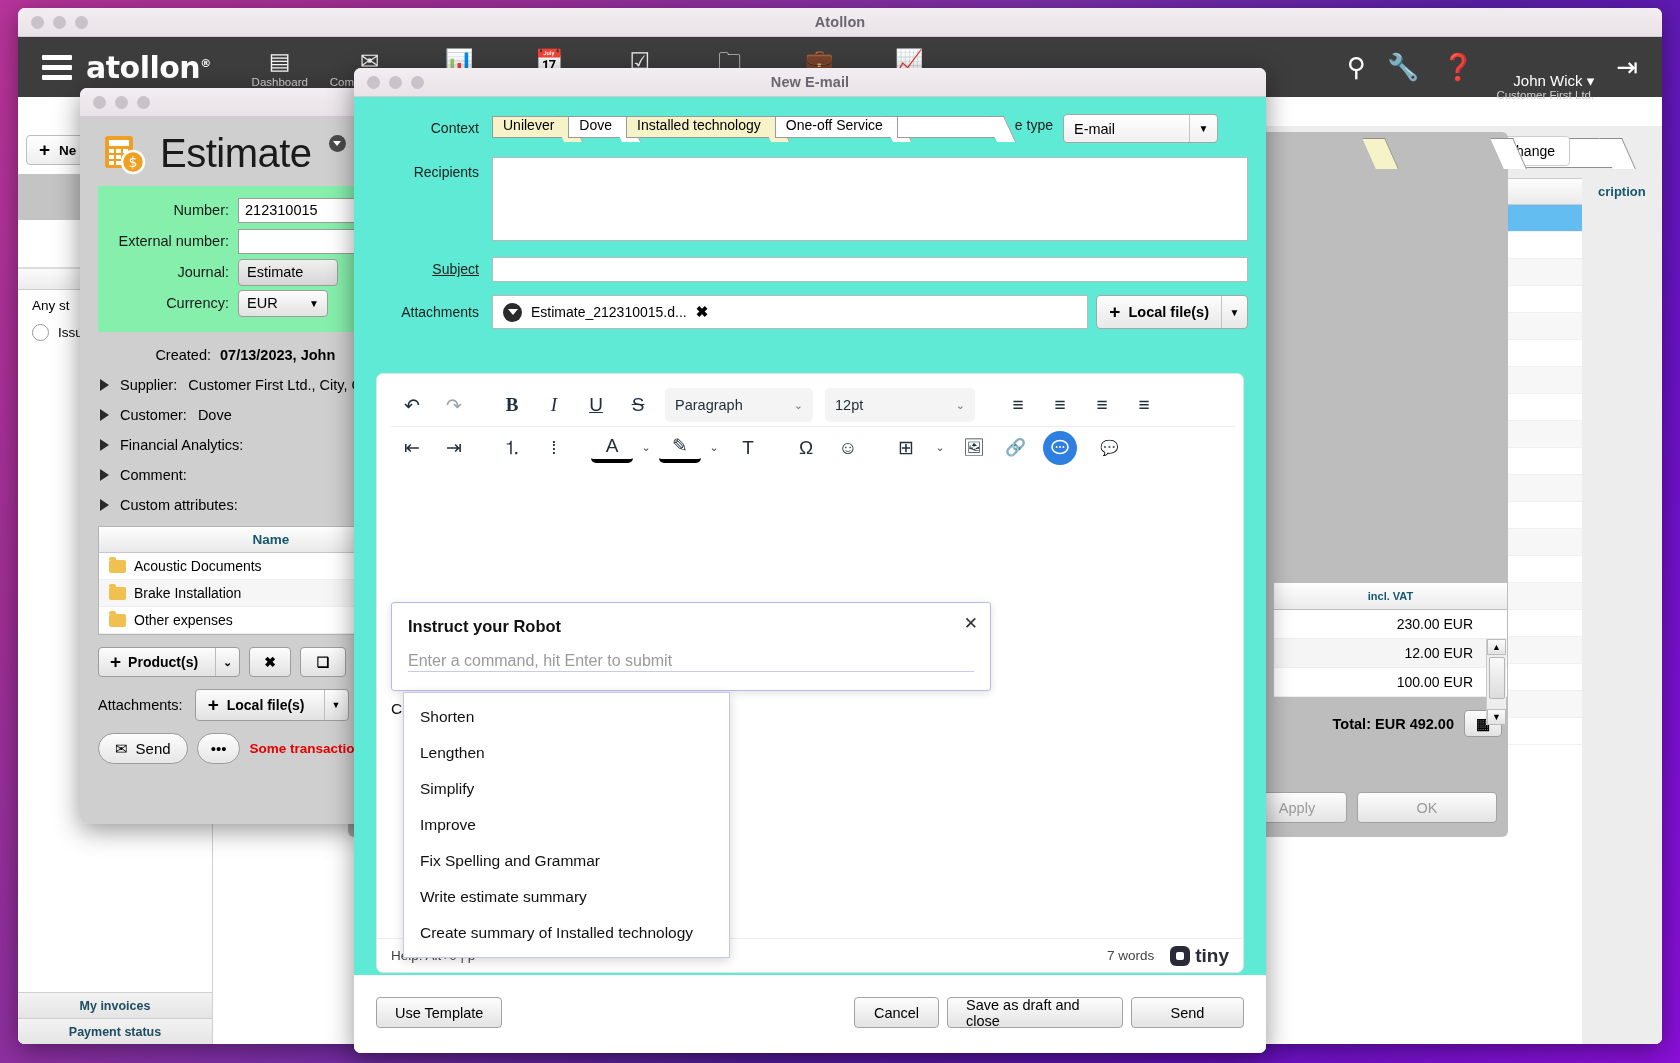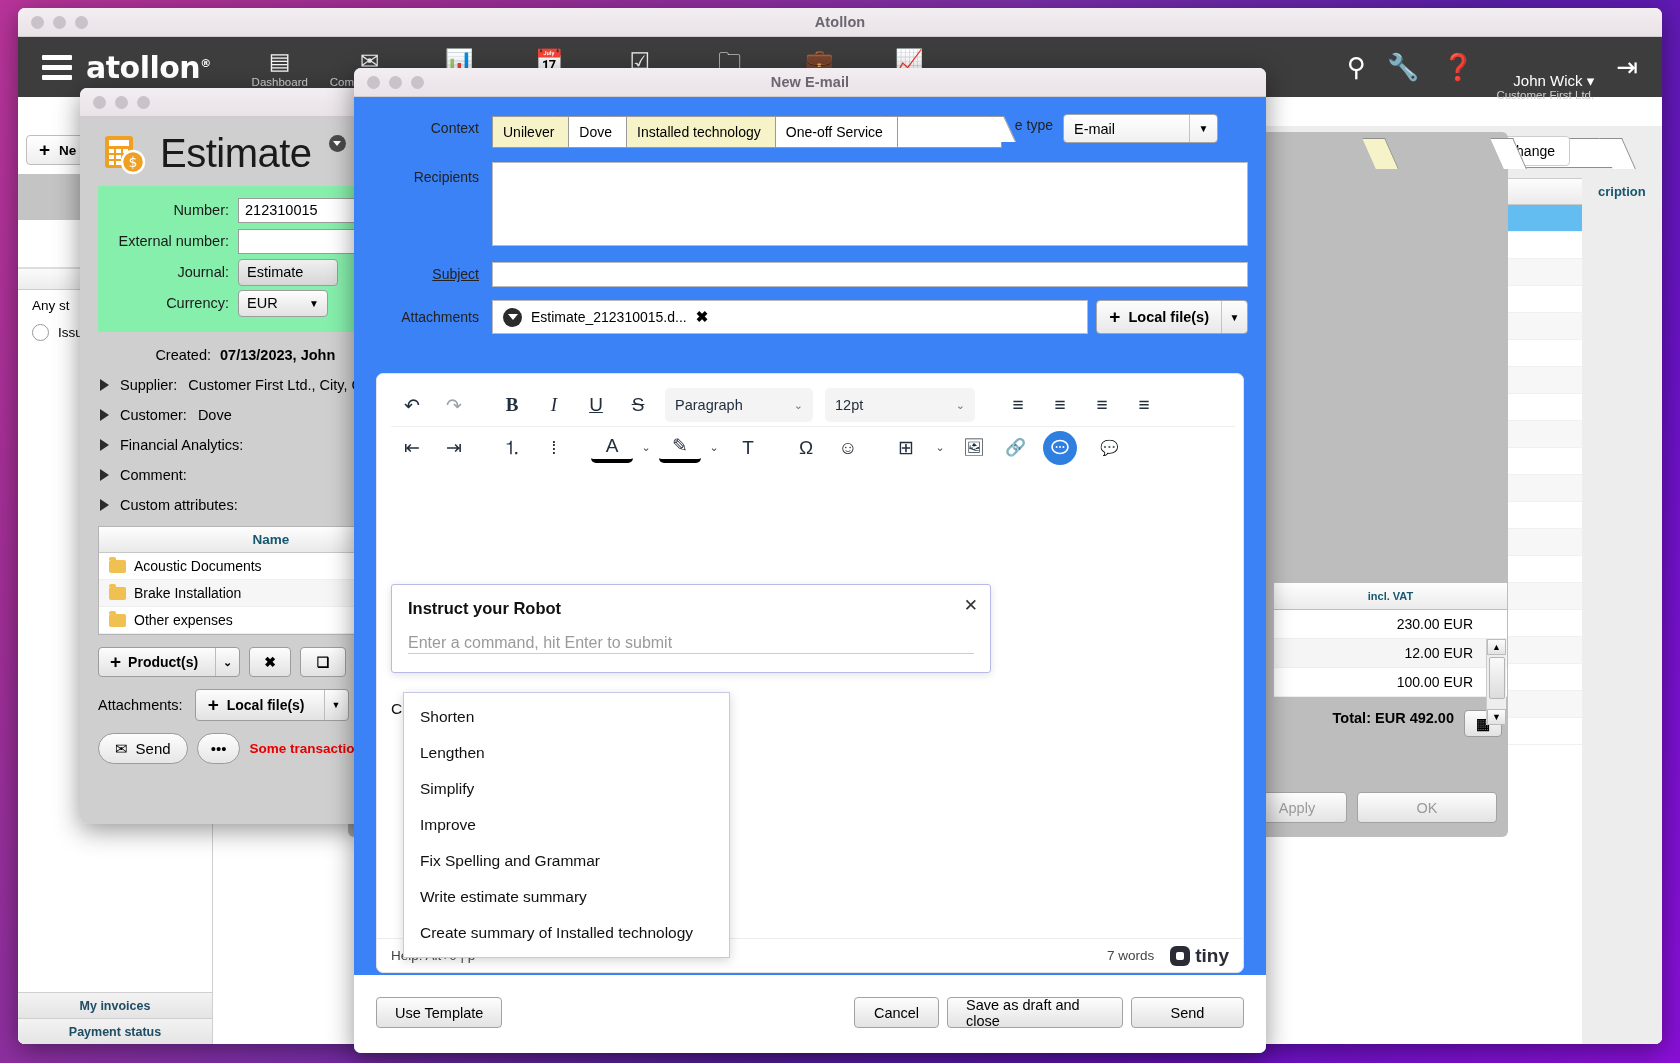--- a/index.html
+++ b/index.html
@@ -143,38 +143,38 @@
   .errtxt { color:#e60000; font-weight:700; font-size:13.5px; white-space:nowrap; }
 
   
   #amounts { position:absolute; left:1255px; top:545px; width:235px; }
   .amt-head { height:28px; background:linear-gradient(#fefefe,#ebebeb); border:1px solid #bdbdbd;
               display:flex; align-items:center; justify-content:center; font-size:11px;
               font-weight:700; color:#14576e;}
   .amt-row { height:29px; display:flex; align-items:center; justify-content:flex-end;
              padding-right:34px; font-size:14px; background:#fff; border-bottom:1px solid #eee;}
   .amt-row.alt { background:#f5f5f5; }
-  .amt-total { display:flex; align-items:flex-start; justify-content:flex-end; gap:10px;
+  .amt-total { display:flex; align-items:center; justify-content:flex-end; gap:10px;
                padding:12px 6px 0 0; font-size:14.5px; font-weight:700;}
   .scroller { position:absolute; right:1px; top:29px; width:20px; height:86px;
               background:#eee; border-left:1px solid #ccc;}
   .sc-arrow { height:16px; display:flex; align-items:center; justify-content:center;
               font-size:9px; background:linear-gradient(#fcfcfc,#e3e3e3); border:1px solid #bbb;}
   .sc-thumb { position:absolute; top:18px; left:2px; width:16px; height:42px;
               background:linear-gradient(#fafafa,#dcdcdc); border:1px solid #b5b5b5; border-radius:2px;}
 
   
   #email-window { left: 354px; top: 68px; width: 912px; height: 985px; }
-  .em-body { position:absolute; top:29px; left:0; right:0; bottom:0; background:#3b82f6; }
+  .em-body { position:absolute; top:29px; left:0; right:0; bottom:0; background:#5eead4; }
   .em-row { display:flex; align-items:flex-start; padding: 0 18px; }
   .em-lab { width:120px; text-align:right; padding-right:13px; font-size:14px; color:#222;
             line-height:30px; }
   .em-ctxbar { display:flex; align-items:center; padding-top:0; }
-  .em-chev { height:32px; background:#fff; border:1px solid #9a9a9a; display:flex;
-             align-items:center; padding:0 14px 0 10px; font-size:14px; position:relative;
+  .em-chev { height:22px; background:#fff; border:1px solid #9a9a9a; display:flex;
+             padding:0 14px 0 10px; font-size:14px; position:relative;
              margin-right:-1px; white-space:nowrap;}
   .em-chev.y { background:#f6f3c8; }
   .em-chev:after{content:"";position:absolute;right:-9px;top:-1px;width:18px;height:25px;
              background:inherit;border-top:1px solid #9a9a9a;border-right:1px solid #9a9a9a;
              transform:skewX(25deg);}
   .em-typelab { font-size:14px; margin:0 10px 0 14px; color:#222; }
   .em-select { height:29px; width:155px; border:1px solid #a6a6a6; border-radius:4px;
                background:linear-gradient(#ffffff,#f0f0f0); display:flex; align-items:center;
                justify-content:space-between; padding:0 0 0 10px; font-size:14.5px; cursor:pointer;}
   .em-select .cbox { width:28px; height:27px; border-left:1px solid #c4c4c4;
@@ -212,21 +212,21 @@
   .statusbar { position:absolute; left:0; right:0; bottom:0; height:34px;
           border-top:1px solid #ececec; display:flex; align-items:center;
           padding:0 14px; font-size:13.5px; color:#444; }
   .sb-right { margin-left:auto; display:flex; align-items:center; gap:16px; }
   .tinylogo { display:flex; align-items:center; gap:5px; font-size:19px; font-weight:700; color:#2b2b38;}
   .tinymark { width:20px;height:20px;border-radius:6px;background:#2b2b38; position:relative;}
   .tinymark:after{content:"";position:absolute;left:6px;top:6px;width:8px;height:8px;
           border-radius:2px;background:#fff;}
 
   
-  .robotpop { position:absolute; left:14px; top:110px; width:600px;
+  .robotpop { position:absolute; left:14px; top:128px; width:600px;
           border:1.5px solid #b9b9e8; background:#fff; border-radius:3px;
           box-shadow:0 2px 8px rgba(0,0,0,.12); padding:14px 16px 18px 16px; z-index:20;}
   .rp-title { font-size:16.5px; font-weight:700; color:#111; }
   .rp-close { position:absolute; right:12px; top:10px; font-size:17px; color:#333; cursor:pointer;}
   .rp-input { margin-top:16px; border-bottom:1px solid #c9c9ea; padding-bottom:1px;
           font-size:16px; color:#9a9a9a;}
   .rp-menu { position:absolute; left:26px; top:218px; width:327px; background:#fff;
           border:1px solid #c7c7e8; box-shadow:0 3px 10px rgba(0,0,0,.16); z-index:21; padding:6px 0;}
   .rp-item { padding:9px 16px; font-size:15.5px; color:#111; cursor:pointer; }
   .ctx-behind { position:absolute; left:14px; top:226px; font-size:15.5px; color:#111; z-index:19;}

